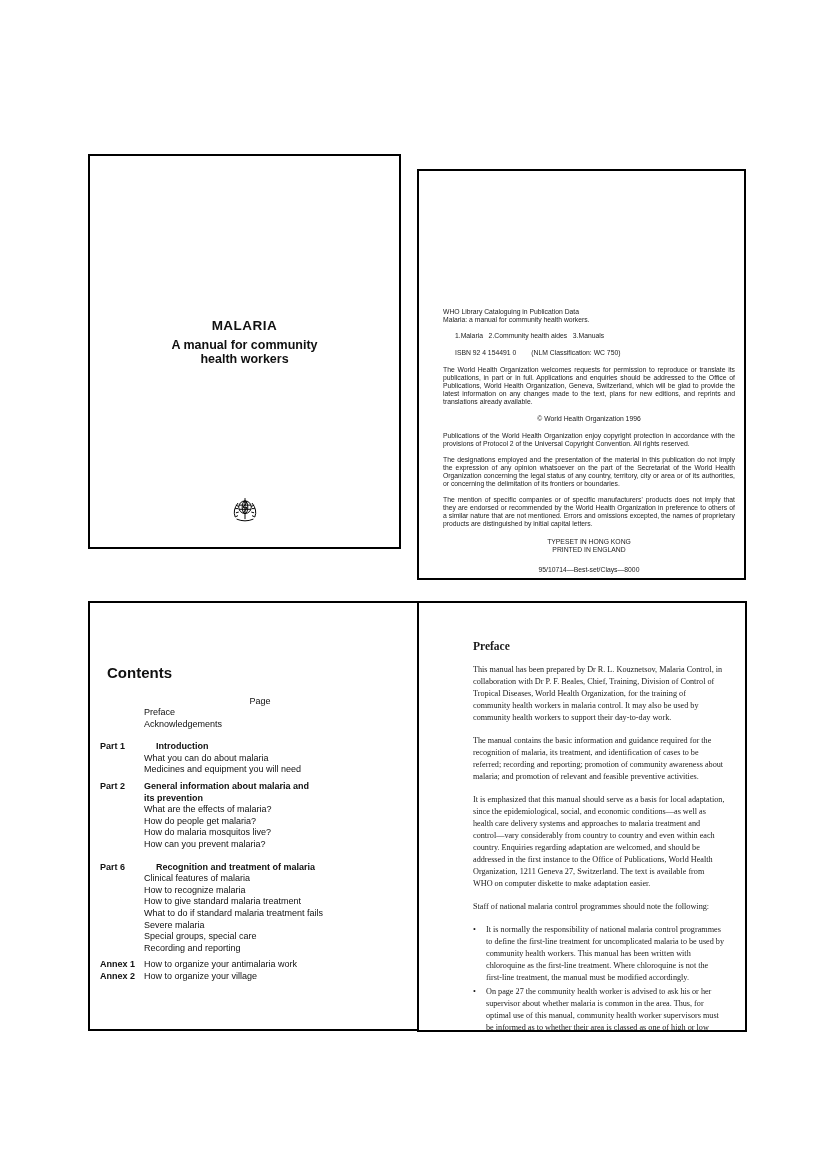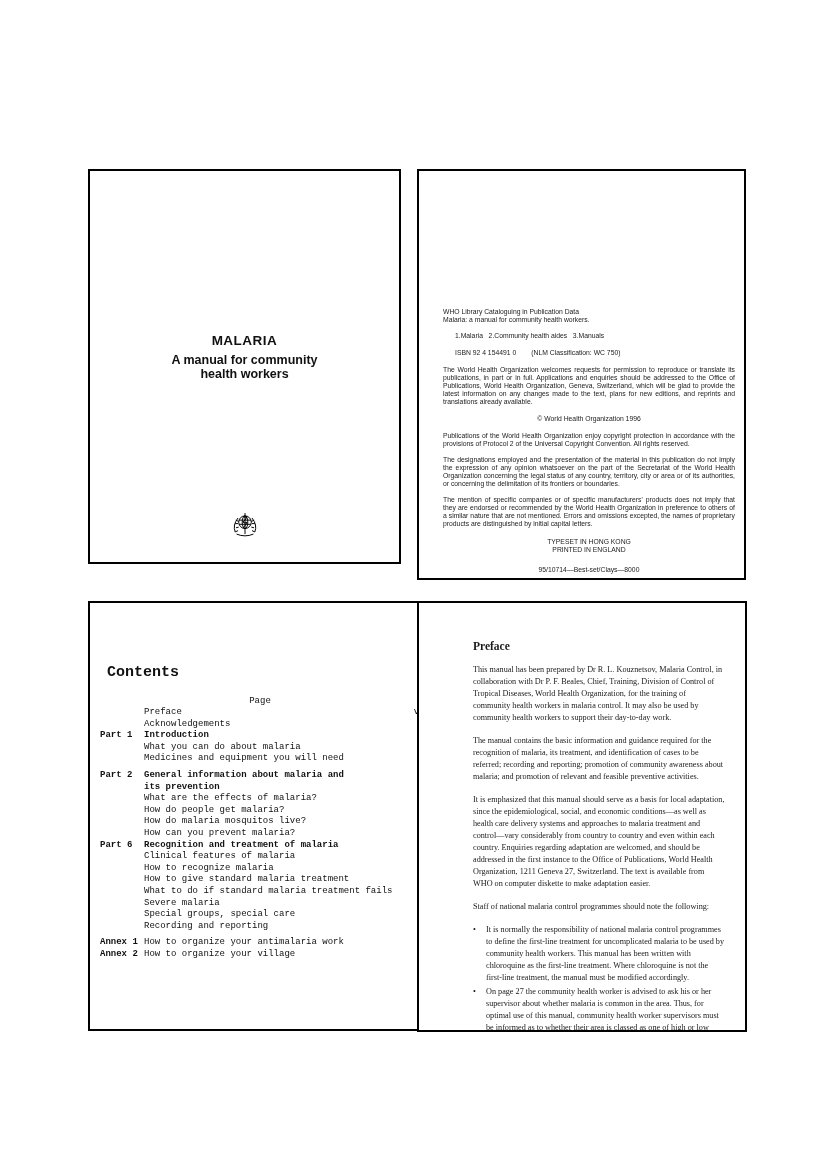--- a/index.html
+++ b/index.html
@@ -1,21 +1,21 @@
 <!DOCTYPE html>
 <html><head>
 <meta charset="utf-8">
 <style>
   html,body{margin:0;padding:0;background:#ffffff;}
   .canvas{position:relative;width:826px;height:1169px;background:#ffffff;overflow:hidden;
           font-family:"Liberation Sans",sans-serif;color:#111;}
   .page{position:absolute;background:#fff;border:2px solid #000;box-sizing:border-box;overflow:hidden;}
-  #p1{left:88px;top:169px;width:313px;height:395px;}
+  #p1{left:88px;top:154px;width:313px;height:395px;}
   #p2{left:417px;top:169px;width:329px;height:411px;}
-  #p3{left:88px;top:601px;width:368px;height:430px;font-family:Liberation Mono, monospace;}
+  #p3{left:88px;top:601px;width:368px;height:430px;}
   #p4{left:417px;top:601px;width:330px;height:431px;}
 
   
   #p1{text-align:center;}
   .p1-title{margin-top:162px;font-size:13.5px;font-weight:bold;letter-spacing:0.5px;}
   .p1-sub{margin-top:5px;font-size:12.5px;font-weight:bold;line-height:14px;}
   .p1-logo{display:inline-block;margin-top:112px;width:28px;height:28px;}
   .p1-pub{margin-top:5px;font-size:8.5px;line-height:11px;}
 
   
@@ -28,21 +28,21 @@
   
   #p3{color:#111;}
   .toc-heading{margin:61px 0 0 17px;font-size:15px;font-weight:bold;}
   .toc-pagecol{margin-top:15px;padding-right:24px;text-align:center;font-size:9px;}
   .toc-rows{margin-top:1px;}
   .toc-row{display:flex;align-items:flex-start;padding:0 24px 0 10px;font-size:9px;line-height:11.6px;}
   .toc-part{flex:none;width:44px;font-weight:bold;}
   .toc-title{flex:1;}
   .toc-title.b{font-weight:bold;}
   .toc-page{flex:none;min-width:22px;text-align:right;}
-  .g1{} .g2{margin-top:5px;}
+  .g1{margin-top:11px;gap:12px;} .g2{margin-top:5px;}
 
   
   #p4{padding:37px 20px 0 54px;font-family:"Liberation Serif",serif;color:#1a1a1a;}
   .pf-heading{font-size:11.5px;font-weight:bold;margin:0 0 12px 0;font-family:"Liberation Serif",serif;}
   .pf p{margin:0 0 11px 0;font-size:8.2px;line-height:12px;max-width:256px;}
   .bullet{display:flex;max-width:262px;}
   .bullet .dot{flex:none;width:13px;font-size:8.2px;line-height:12px;}
   .bullet .btxt{flex:1;font-size:8.2px;line-height:12px;margin-bottom:2px;}
 
   svg .ln{stroke:#000;stroke-width:1.4;fill:none;}

